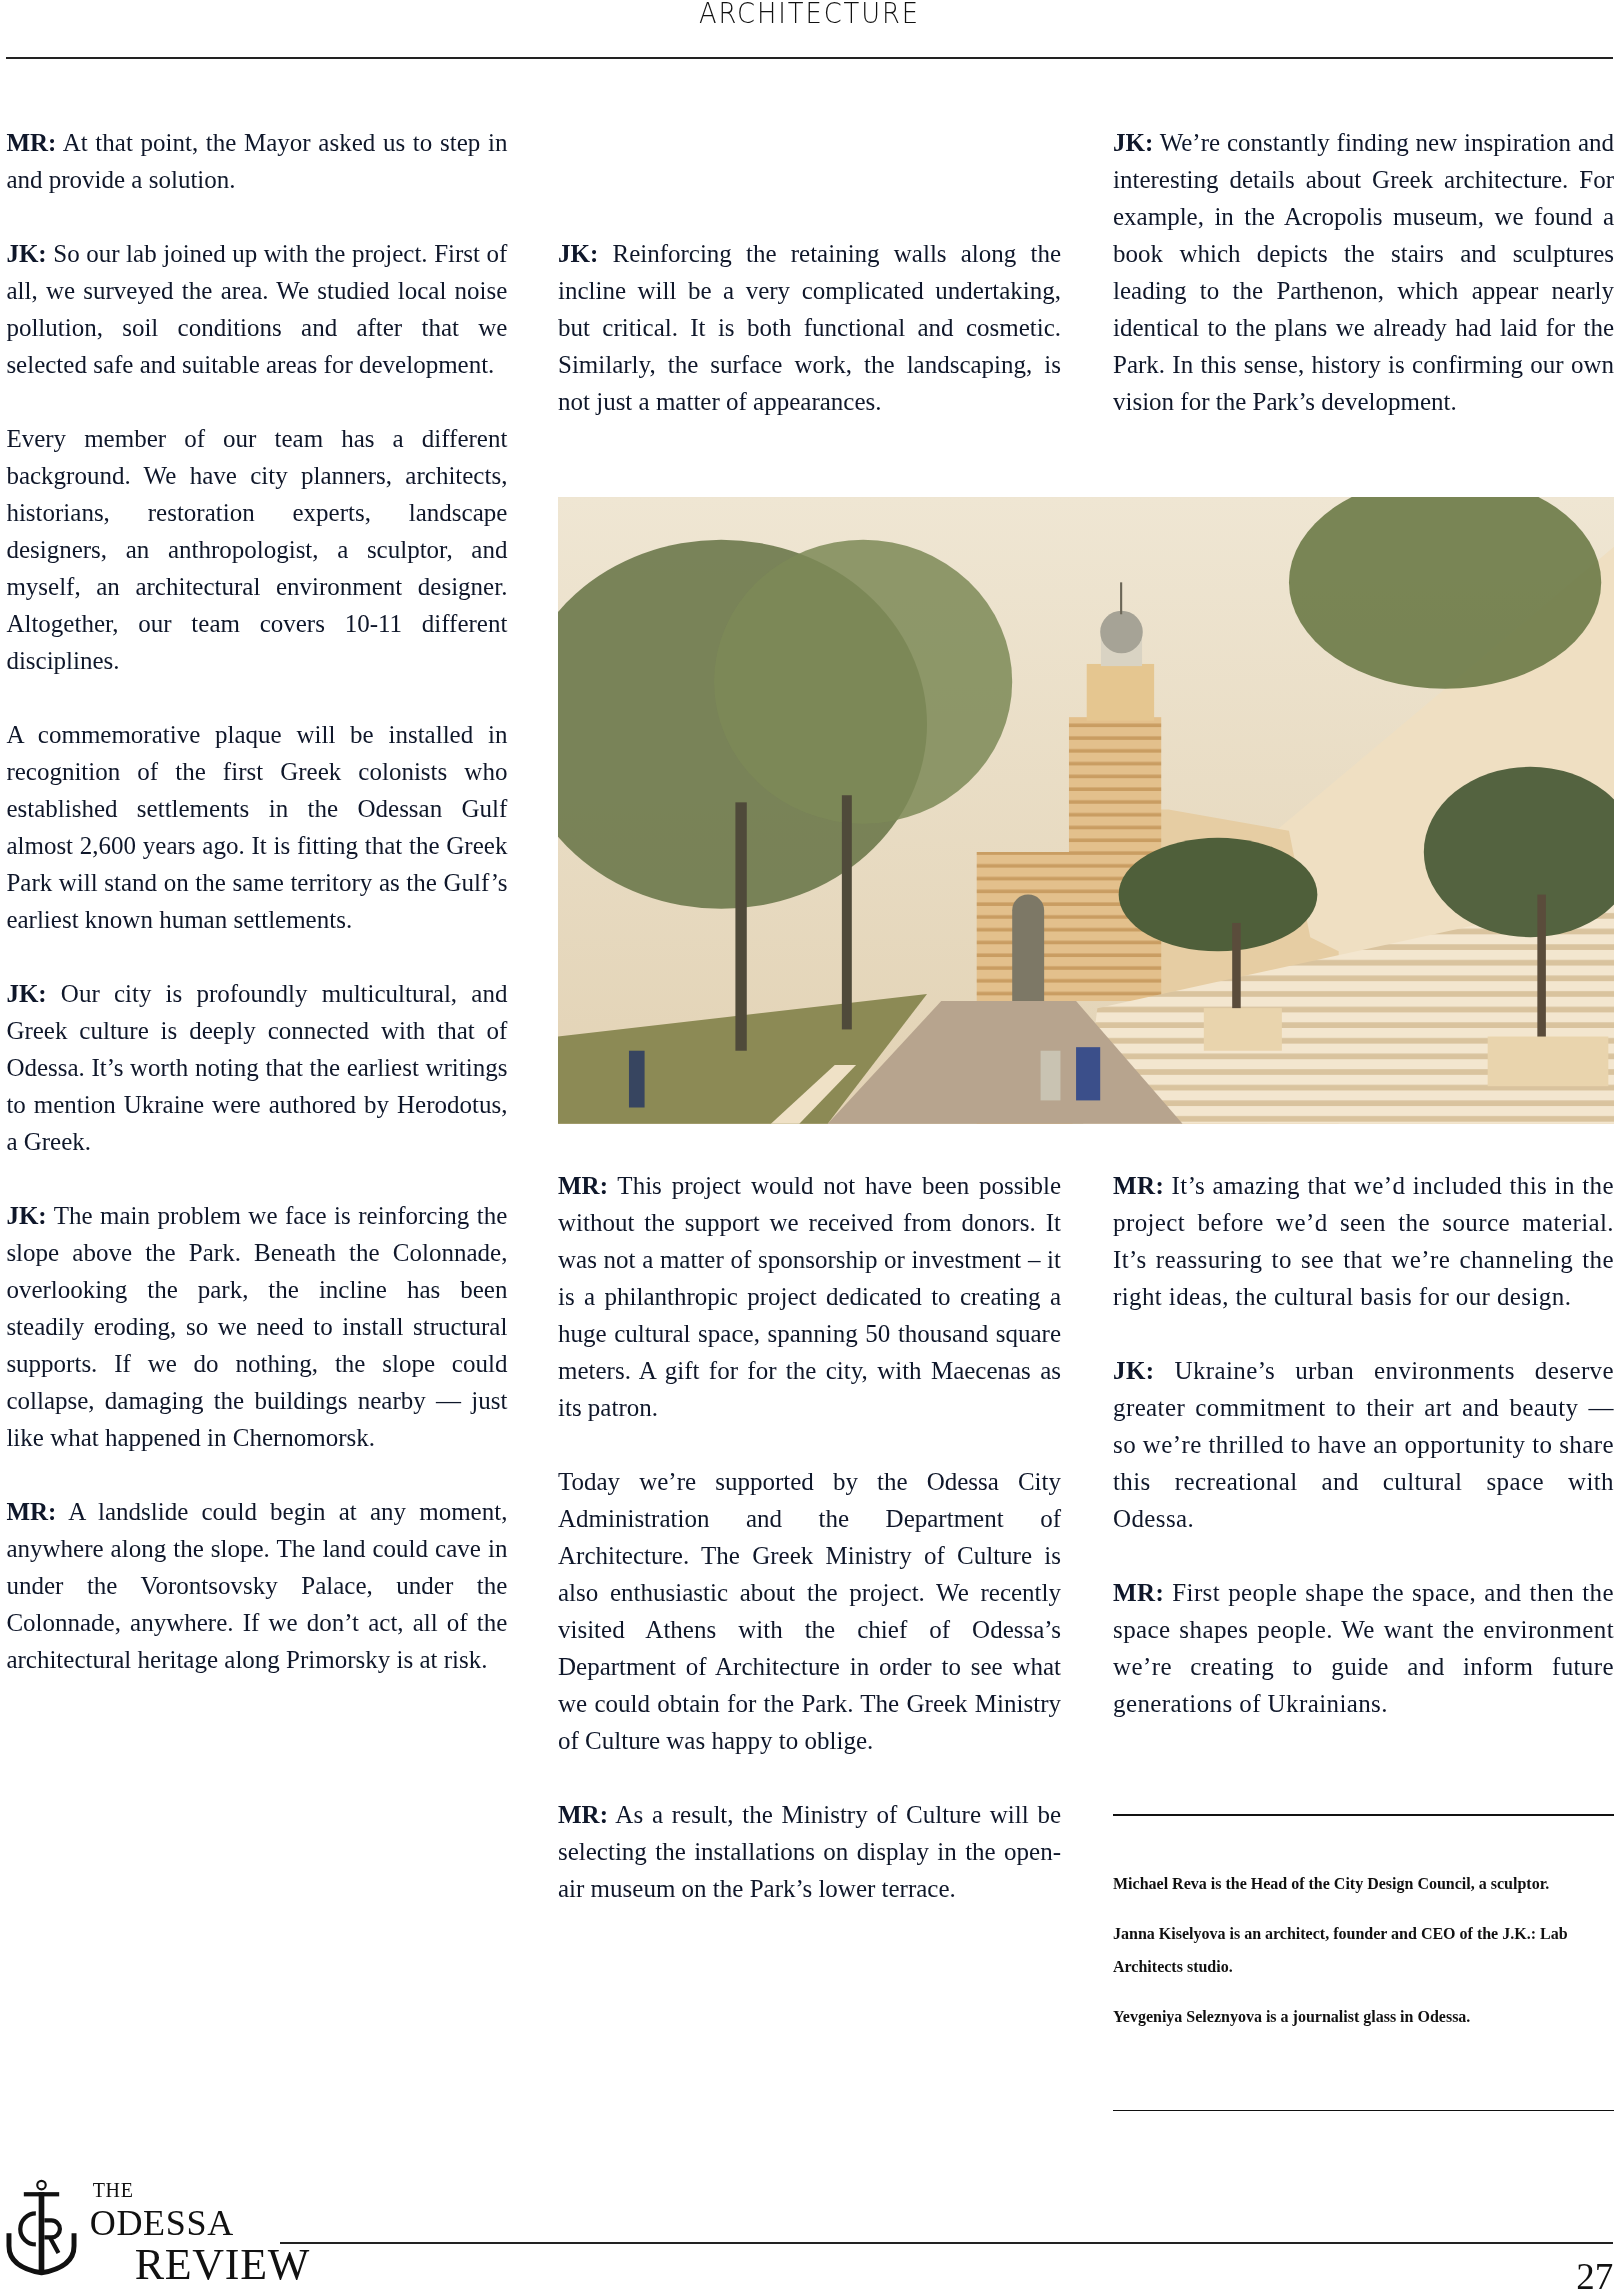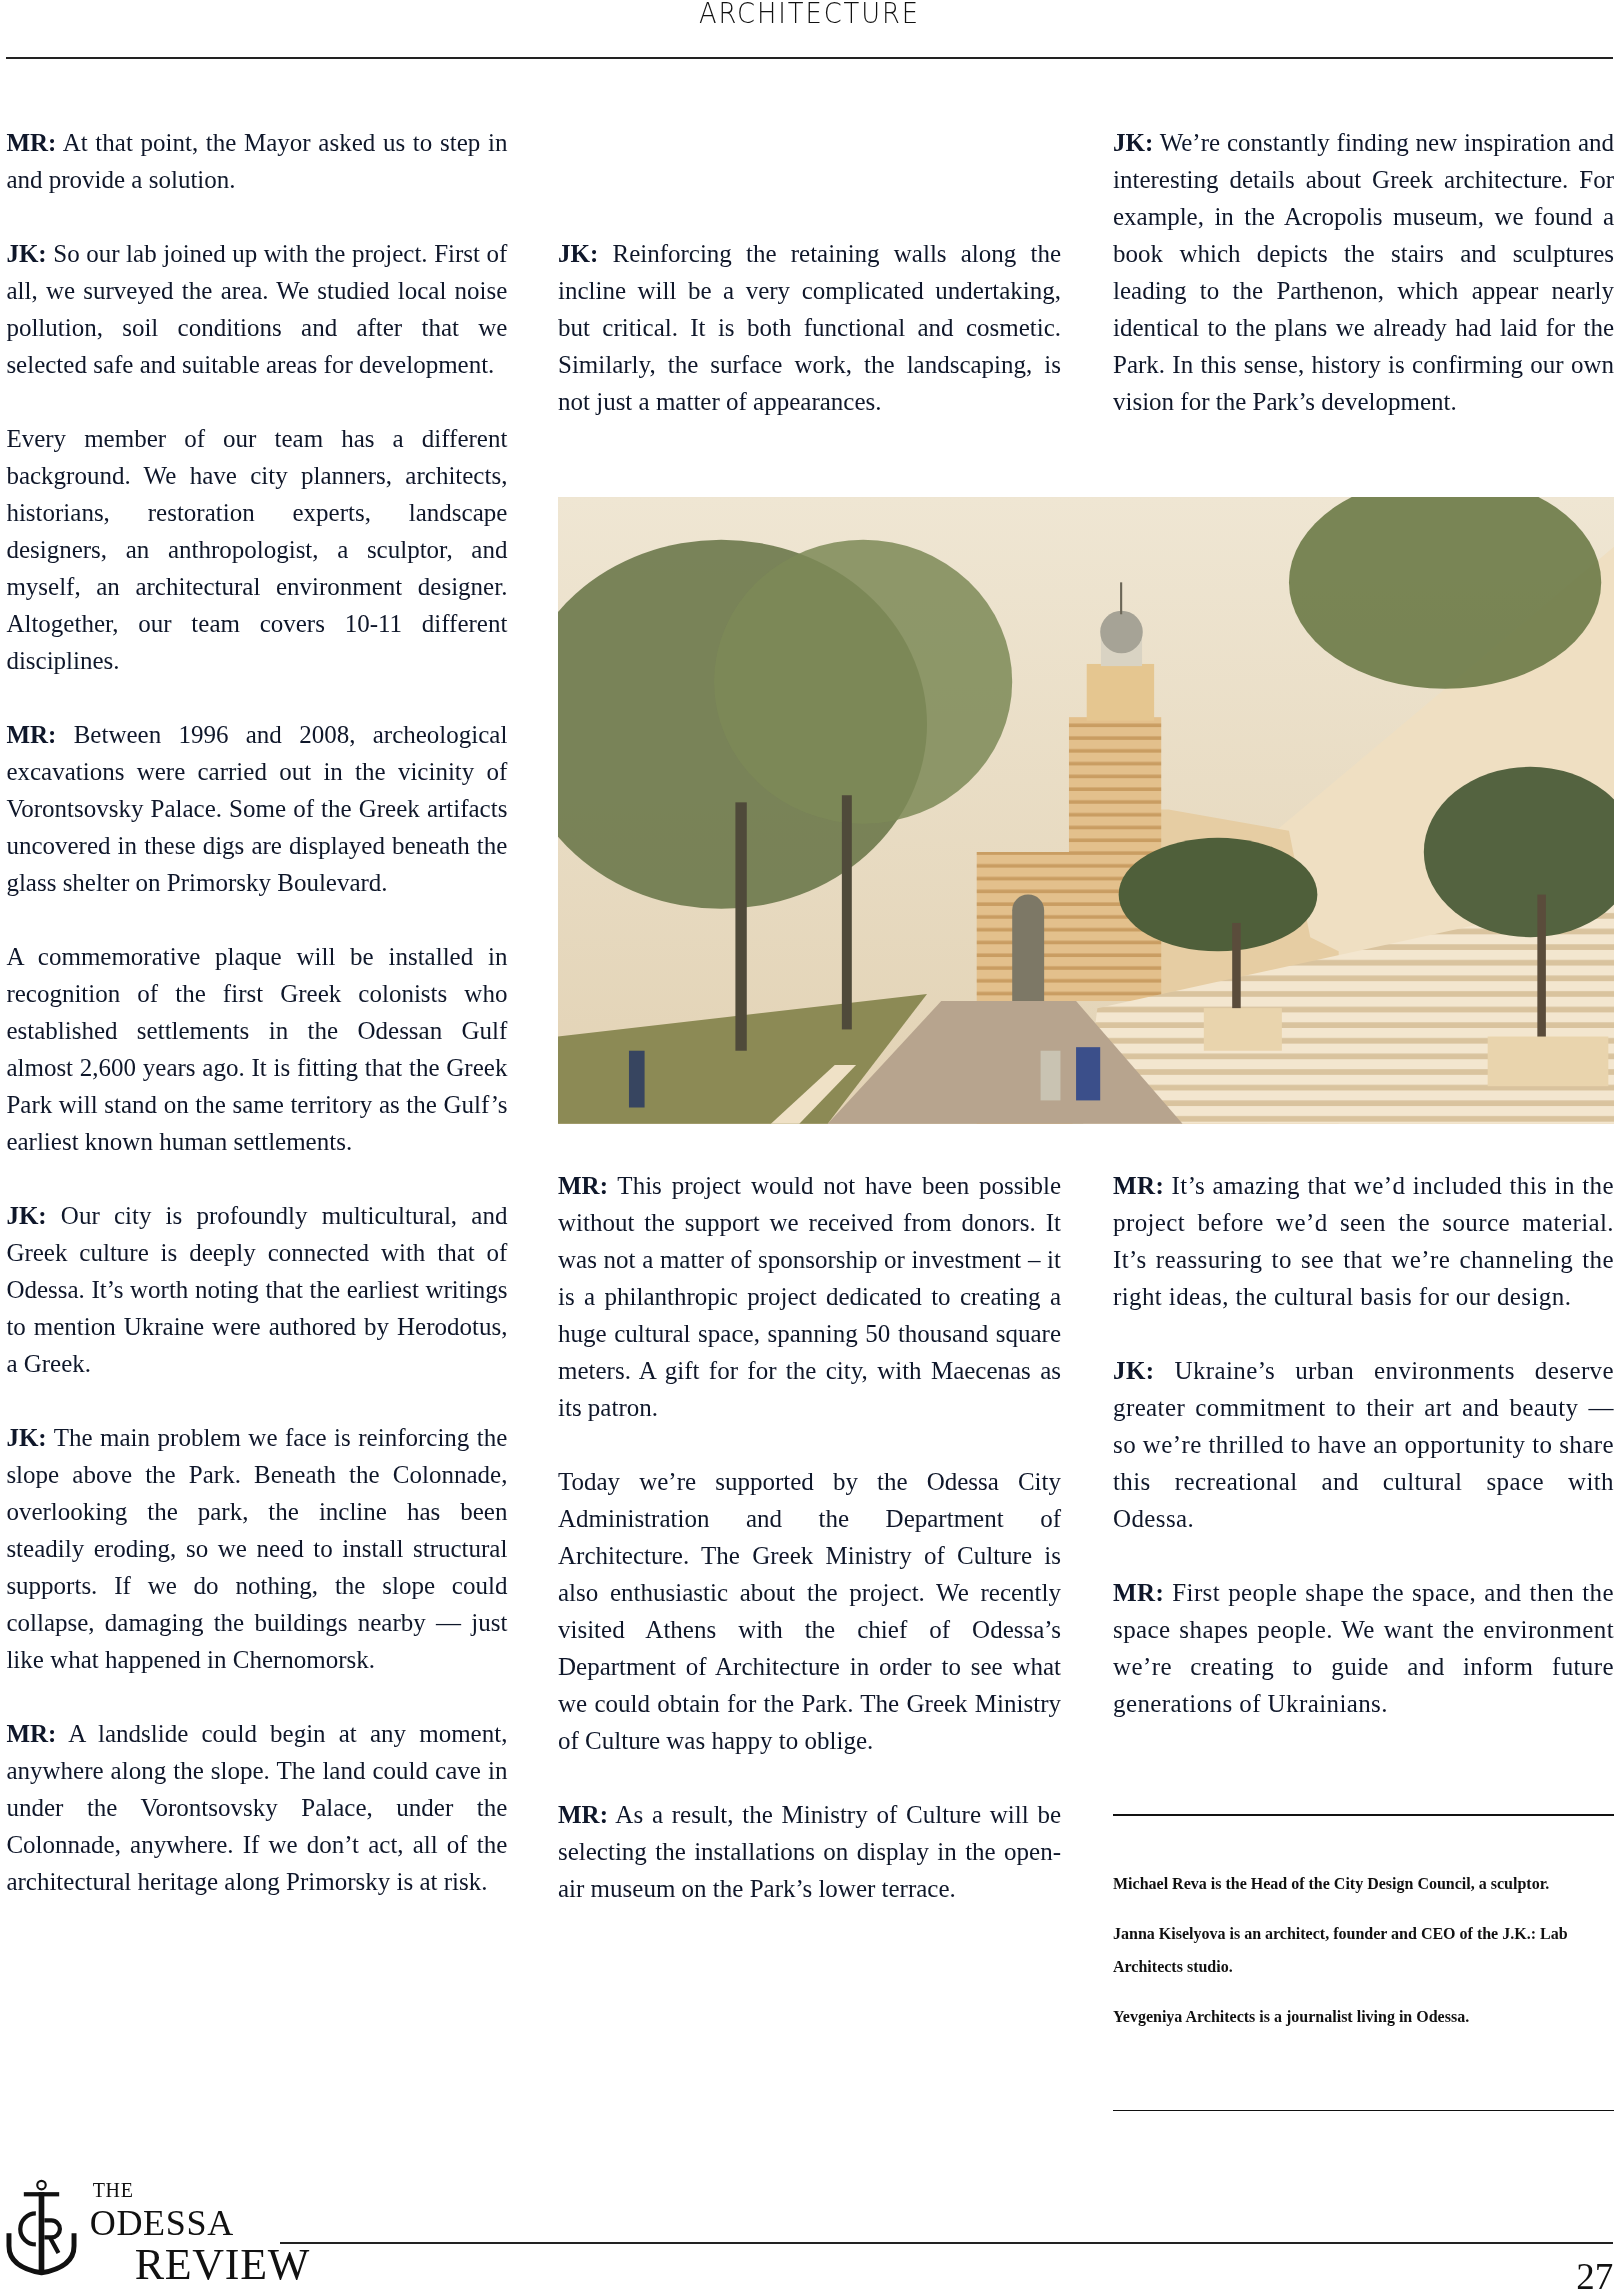--- a/index.html
+++ b/index.html
@@ -45,21 +45,20 @@
 </head>
 <body>
 
 <div id="header-title">ARCHITECTURE</div>
 <div id="header-rule"></div>
 
 <div class="col" id="col-left">
   <p><span class="sp">MR:</span><span> At that point, the Mayor asked us to step in and provide a solution.</span></p>
   <p><span class="sp">JK:</span><span> So our lab joined up with the project. First of all, we surveyed the area. We studied local noise pollution, soil conditions and after that we selected safe and suitable areas for development.</span></p>
   <p><span class="sp"></span><span>Every member of our team has a different background. We have city planners, architects, historians, restoration experts, landscape designers, an anthropologist, a sculptor, and myself, an architectural environment designer. Altogether, our team covers 10-11 different disciplines.</span></p>
-  <p><span class="sp">MR:</span><span> Between 1996 and 2008, archeological excavations were carried out in the vicinity of Vorontsovsky Palace. Some of the Greek artifacts uncovered in these digs are displayed beneath the glass shelter on Primorsky Boulevard.</span></p>
   <p><span class="sp"></span><span>A commemorative plaque will be installed in recognition of the first Greek colonists who established settlements in the Odessan Gulf almost 2,600 years ago. It is fitting that the Greek Park will stand on the same territory as the Gulf’s earliest known human settlements.</span></p>
   <p><span class="sp">JK:</span><span> Our city is profoundly multicultural, and Greek culture is deeply connected with that of Odessa. It’s worth noting that the earliest writings to mention Ukraine were authored by Herodotus, a Greek.</span></p>
   <p><span class="sp">JK:</span><span> The main problem we face is reinforcing the slope above the Park. Beneath the Colonnade, overlooking the park, the incline has been steadily eroding, so we need to install structural supports. If we do nothing, the slope could collapse, damaging the buildings nearby — just like what happened in Chernomorsk.</span></p>
   <p><span class="sp">MR:</span><span> A landslide could begin at any moment, anywhere along the slope. The land could cave in under the Vorontsovsky Palace, under the Colonnade, anywhere. If we don’t act, all of the architectural heritage along Primorsky is at risk.</span></p>
 </div>
 
 <div class="col" id="col-center-top">
   <p><span class="sp">JK:</span><span> Reinforcing the retaining walls along the incline will be a very complicated undertaking, but critical. It is both functional and cosmetic. Similarly, the surface work, the landscaping, is not just a matter of appearances.</span></p>
 </div>
 
@@ -138,21 +137,21 @@
 <div class="col" id="col-right-bottom">
   <p><span class="sp">MR:</span><span> It’s amazing that we’d included this in the project before we’d seen the source material. It’s reassuring to see that we’re channeling the right ideas, the cultural basis for our design.</span></p>
   <p><span class="sp">JK:</span><span> Ukraine’s urban environments deserve greater commitment to their art and beauty — so we’re thrilled to have an opportunity to share this recreational and cultural space with Odessa.</span></p>
   <p><span class="sp">MR:</span><span> First people shape the space, and then the space shapes people. We want the environment we’re creating to guide and inform future generations of Ukrainians.</span></p>
 </div>
 
 <div id="bio-rule-top"></div>
 <div id="bios">
   <p>Michael Reva is the Head of the City Design Council, a sculptor.</p>
   <p>Janna Kiselyova is an architect, founder and CEO of the J.K.: Lab Architects studio.</p>
-  <p>Yevgeniya Architects is a journalist living in Odessa.</p>
+  <p>Yevgeniya Seleznyova is a journalist glass in Odessa.</p>
 </div>
 <div id="bio-rule-bottom"></div>
 
 <div id="footer-logo">
   <svg id="logo-mark" viewBox="0 0 100 140">
     <circle cx="50" cy="10" r="6" fill="none" stroke="#111" stroke-width="3"></circle>
     <rect x="25" y="20" width="50" height="6" fill="#111"></rect>
     <rect x="46" y="20" width="8" height="112" fill="#111"></rect>
     <path d="M42,50 a16,16 0 1,0 0,44" fill="none" stroke="#111" stroke-width="6"></path>
     <path d="M54,60 h10 a12,12 0 0,1 0,24 h-10 M62,84 l12,22" fill="none" stroke="#111" stroke-width="6"></path>

